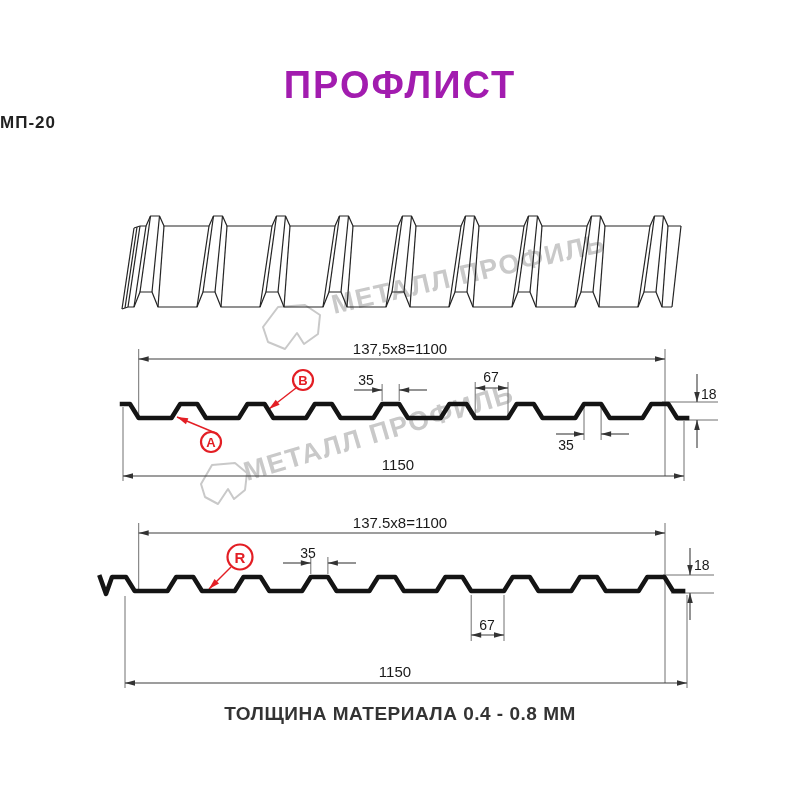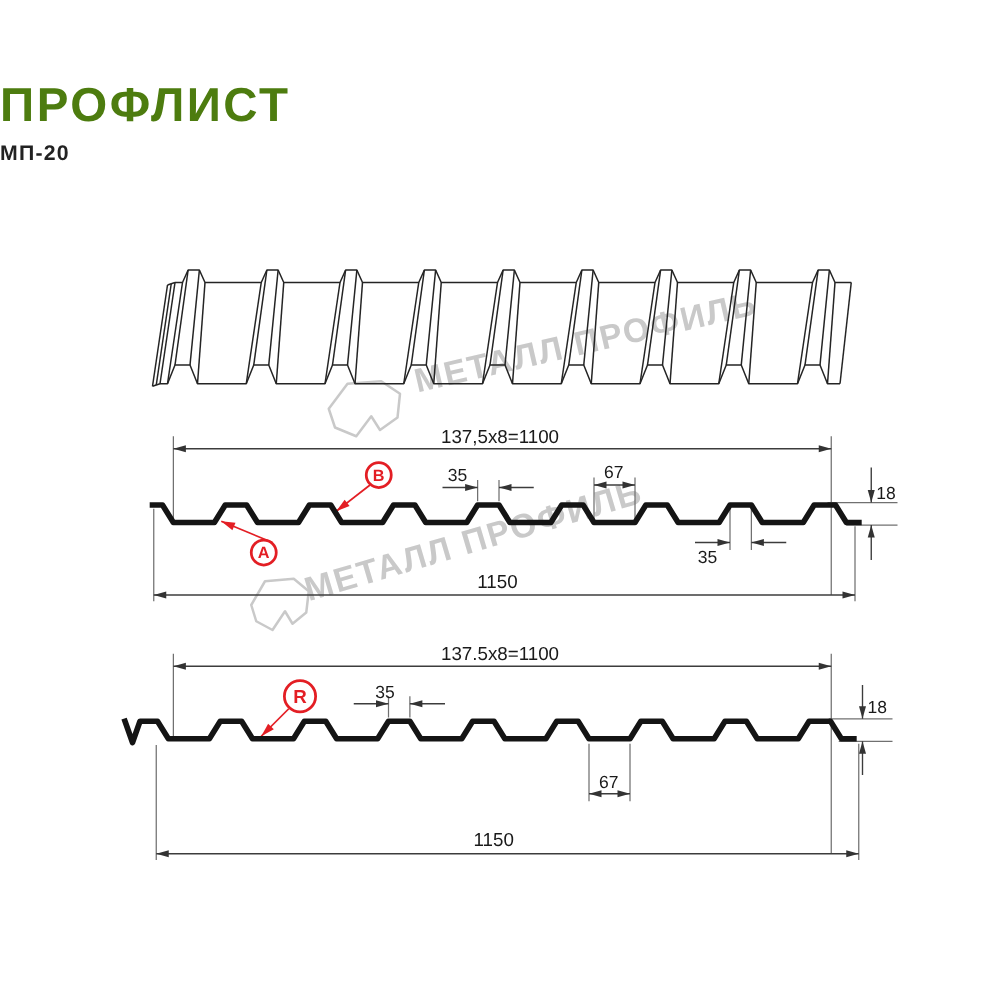--- a/index.html
+++ b/index.html
@@ -1,22 +1,22 @@
 <!DOCTYPE html>
 <html style="--red: #e31e24; --line: #141414; --dim: #3c3c3c; --ext: #707070; --wm: #c9c9c9;"><head>
 <meta charset="utf-8">
 <style>
   :root{
     --red:#e31e24; --line:#141414; --dim:#3c3c3c; --ext:#707070; --wm:#c9c9c9; --bg:#ffffff;
   }
   html,body{margin:0;padding:0;background:var(--bg);}
   .stage{position:relative;width:800px;height:800px;background:var(--bg);overflow:hidden;
          font-family:"Liberation Sans", sans-serif;}
-  .page-title{position:absolute;top:64px;left:0;right:0;
-    font-size:38px;font-weight:700;letter-spacing:2px;color:#4d7c0f;margin:0;}
+  .page-title{position:absolute;top:64px;left:0;right:0;text-align:center;
+    font-size:38px;font-weight:700;letter-spacing:2px;color:#a21caf;margin:0;}
   .page-subtitle{position:absolute;top:113px;left:0;right:0;text-align:left;
     font-size:17px;font-weight:700;letter-spacing:1px;color:#222;}
   .page-footer{position:absolute;top:703px;left:0;right:0;text-align:center;
     font-size:19px;font-weight:700;letter-spacing:.5px;color:#333;}
   svg{position:absolute;left:0;top:0;}
   .ln3d{stroke:#242424;stroke-width:1.2;fill:none;stroke-linejoin:round;}
   .prof{stroke:var(--line);stroke-width:4.5;fill:none;stroke-linejoin:round;stroke-linecap:square;}
   .ext{stroke:var(--ext);stroke-width:1;fill:none;}
   .dim{stroke:var(--dim);stroke-width:1.1;fill:none;}
   .arr{fill:#333;stroke:none;}
@@ -194,13 +194,14 @@
       <text class="dtx mid" x="308" y="558">35</text>
       <text class="dtx mid" x="487" y="630">67</text>
       <text class="dtx" x="694" y="570">18</text>
       <g>
         <circle class="red-circ" cx="240" cy="557" r="12.5"></circle>
         <text class="red-lab big" x="240" y="562.5">R</text>
       </g>
     </g>
   </svg>
 
+  <div class="page-footer">ТОЛЩИНА МАТЕРИАЛА 0.4 - 0.8 ММ</div>
 </div>
 
 </body></html>

